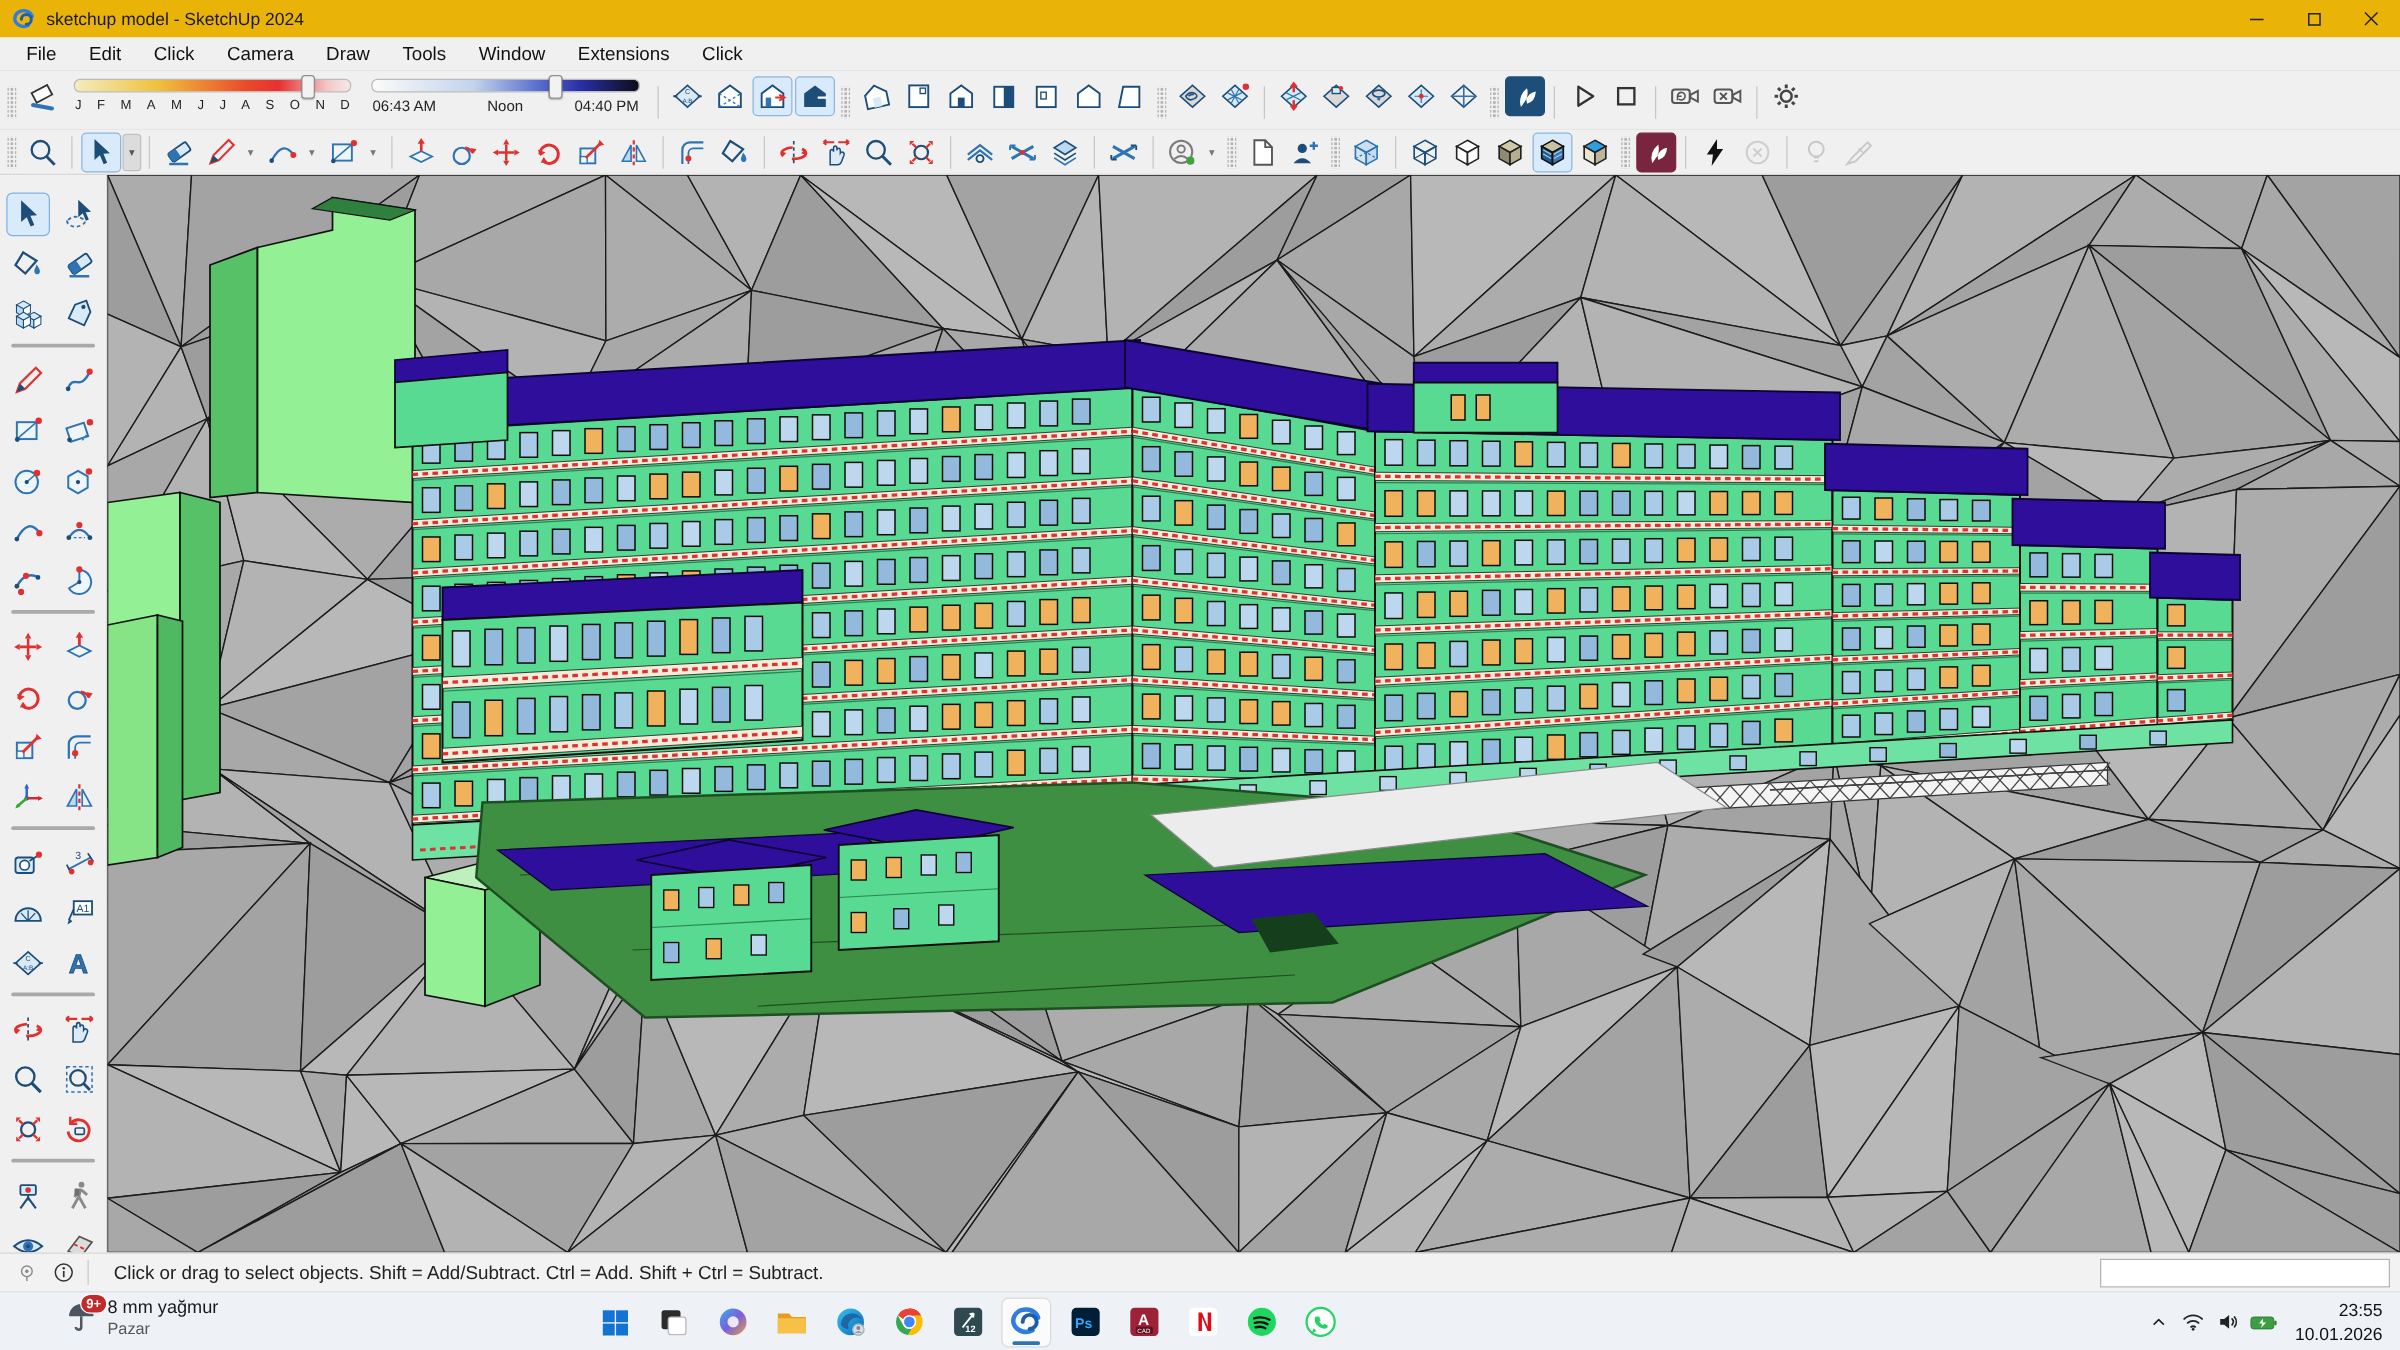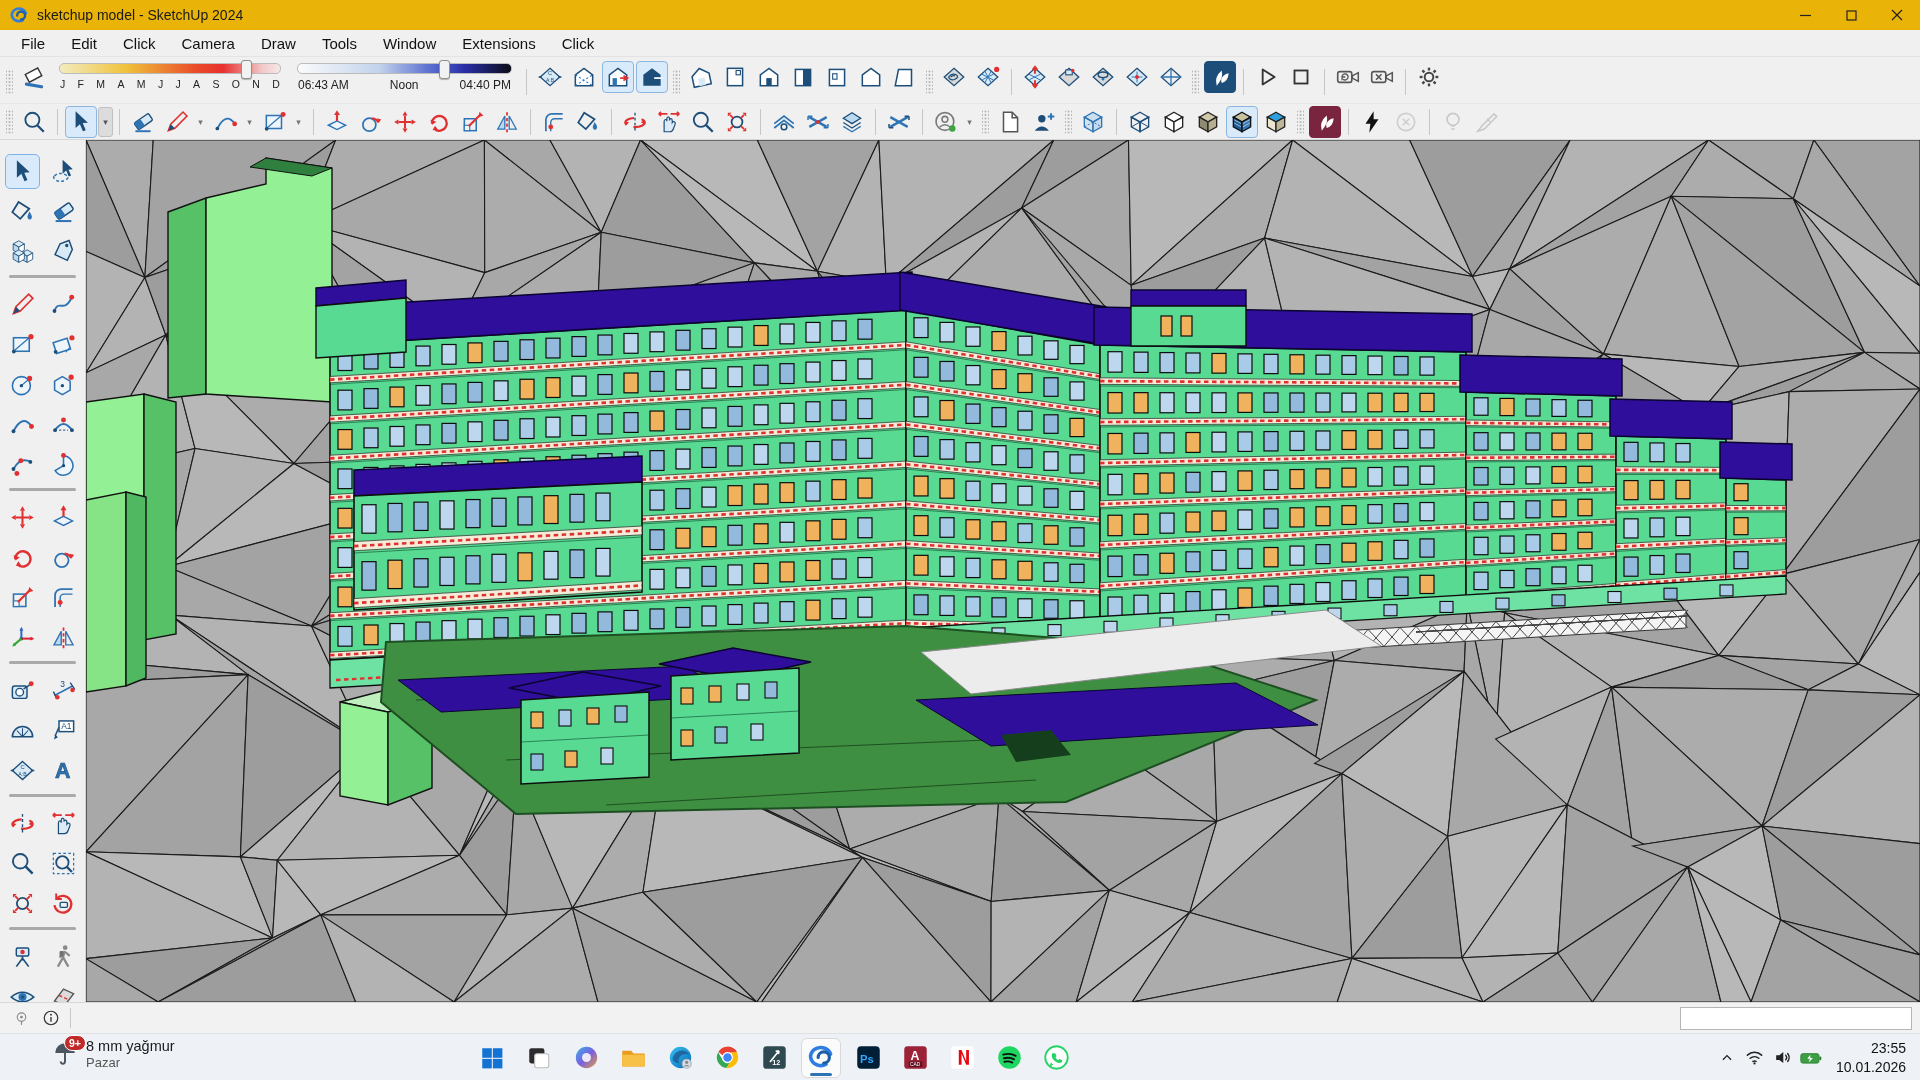--- a/index.html
+++ b/index.html
@@ -2136,20 +2136,21 @@
       </svg>
   </span>
   <span class="trayico" style="margin-left:8px;">
     <svg width="18" height="18" viewBox="0 0 24 24">
         <circle cx="12" cy="12" r="9" fill="none" stroke="#333" stroke-width="1.6"></circle>
         <circle cx="12" cy="7.5" r="1.3" fill="#333"></circle>
         <path d="M12 10.5 v6.5" stroke="#333" stroke-width="1.8"></path>
       </svg>
   </span>
   <span class="sb-sep"></span>
+  <span class="hint">Click or drag to select objects. Shift = Add/Subtract. Ctrl = Add. Shift + Ctrl = Subtract.</span>
   <span class="spacer" style="flex:1;"></span>
   <input id="measurements" value="" style="">
 </div>
 
 <div id="taskbar">
   <div id="tb-weather">
     <span style="position:relative;display:flex;">
       <svg width="26" height="30" viewBox="0 0 24 24">
           <path d="M3 11 a9 9 0 0 1 18 0 Z" fill="#4a5560"></path>
           <path d="M12 11 v8 a2 2 0 0 1 -4 0" fill="none" stroke="#4a5560" stroke-width="1.8"></path>

